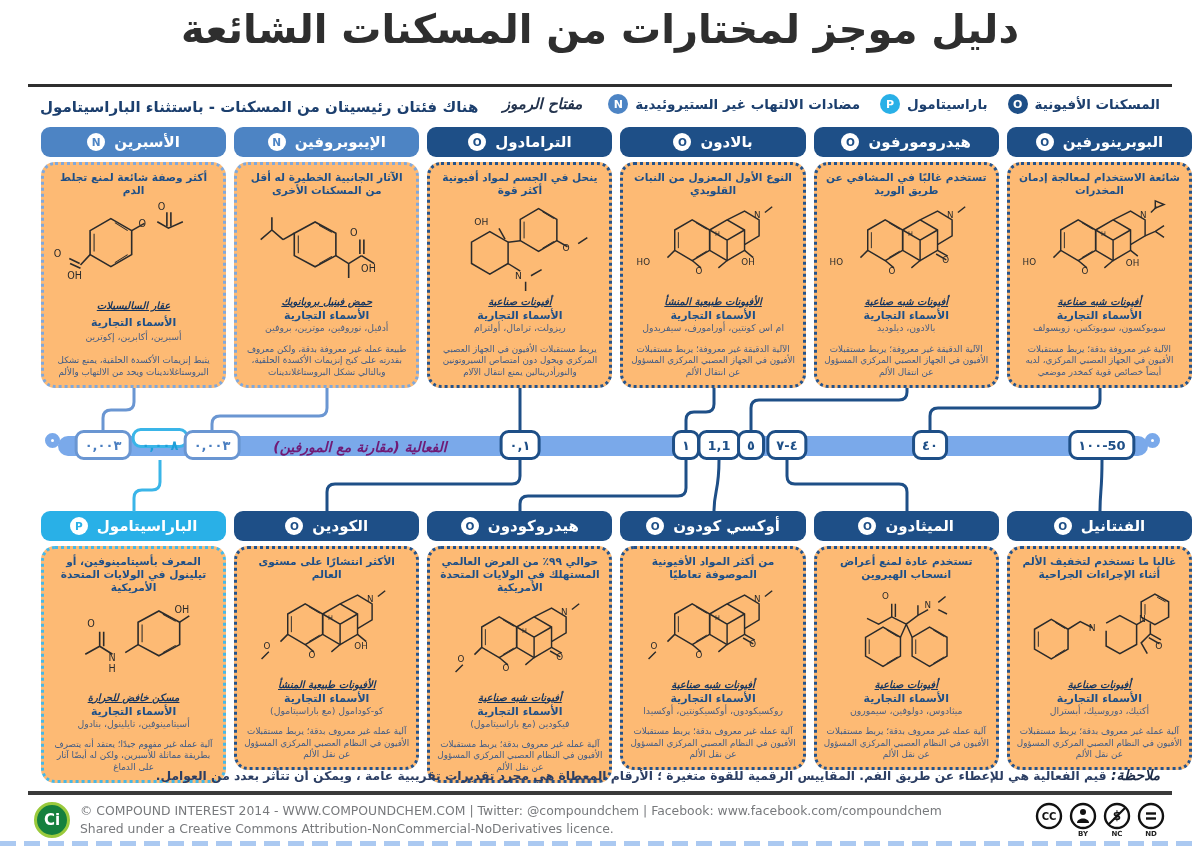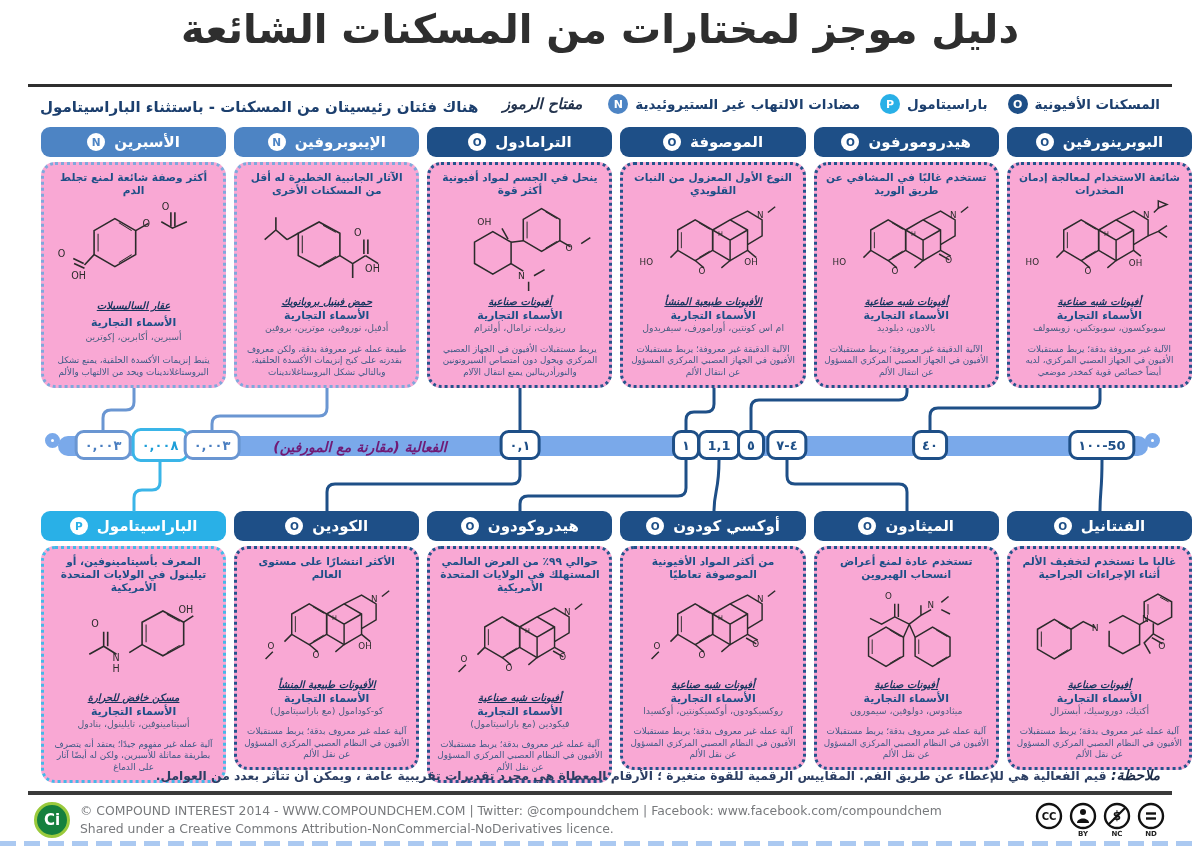--- a/index.html
+++ b/index.html
@@ -23,21 +23,21 @@
   .cards-row{position:absolute;left:41px;right:8px;display:flex;direction:rtl;gap:8px;}
   #row-top{top:127px;height:261px;}
   #row-bottom{top:511px;height:252px;}
   .card{flex:1;display:flex;flex-direction:column;min-width:0;}
   .card-header{height:30px;border-radius:9px;display:flex;direction:rtl;align-items:center;
                justify-content:center;gap:9px;color:#fff;font-weight:bold;font-size:15px;flex:none;}
   .card-header .sym{width:18px;height:18px;border-radius:50%;background:#fff;font-size:10.5px;
                     display:flex;align-items:center;justify-content:center;}
   .o-card .sym{color:#1e4f87;} .p-card .sym{color:#29b0e7;} .n-card .sym{color:#4d84c4;}
   .card-body{flex:1;margin-top:5px;border-radius:14px;padding:6px 7px 7px;display:flex;
-             flex-direction:column;justify-content:space-between;direction:rtl;background:#f9a8d4;}
+             flex-direction:column;align-items:center;justify-content:space-between;direction:rtl;background:#fdba74;}
   .o-card .card-body{border:3px dotted #24538c;}
   .n-card .card-body{border:3px dotted #7fa8dc;}
   .p-card .card-body{border:3px dotted #45b8e8;}
   .tagline{font-size:10.6px;font-weight:bold;color:#1e4f87;text-align:center;line-height:1.25;min-height:27px;}
   .struct{width:96%;height:96px;flex:none;}
   .struct text{font-family:"DejaVu Sans",sans-serif;}
   .classname{font-size:10px;font-weight:bold;font-style:italic;color:#16355e;text-align:center;margin-top:1px;text-decoration:underline;}
   .trade-label{font-size:11px;font-weight:bold;color:#1e4f87;text-align:center;margin-top:2px;}
   .trade{font-size:9.3px;color:#4a5f82;text-align:center;line-height:1.2;}
   .mech{font-size:8.8px;color:#3d5a86;text-align:center;line-height:1.3;margin-top:10px;}
@@ -46,21 +46,21 @@
   #scale-bar{position:absolute;top:436px;left:58px;right:52px;height:20px;background:#7aa9ea;
              border-radius:10px;z-index:2;}
   .scale-cap{position:absolute;top:433px;width:15px;height:15px;border:6px solid #7aa9ea;
              border-radius:50%;background:#fff;z-index:3;}
   #scale-label{position:absolute;top:439px;left:250px;width:220px;text-align:center;color:#701a75;
                font-size:14px;font-weight:bold;font-style:italic;z-index:3;direction:rtl;}
   .pot{position:absolute;top:430px;transform:translateX(-50%);height:30px;line-height:25px;
        background:#fff;border-radius:9px;padding:0 7px;font-size:13px;font-weight:bold;
        z-index:4;direction:rtl;text-align:center;}
   .pot-n{border:3px solid #6a96d2;color:#4a7ec0;}
-  .pot-p{border:3px solid #3ab5e8;color:#1e9fd8;top:428px;height:34px;line-height:29px;}
+  .pot-p{border:3px solid #3ab5e8;color:#1e9fd8;top:428px;height:20px;line-height:29px;}
   .pot-o{border:3px solid #1e4f87;color:#1e4f87;}
   
   #note{position:absolute;top:767px;left:40px;right:40px;text-align:right;direction:rtl;
         font-size:12.3px;font-weight:bold;color:#2c3e63;}
   #note .note-label{font-style:italic;font-size:14px;color:#1d2b47;}
   #footer-rule{position:absolute;top:791px;left:28px;right:28px;border-top:4px solid #3a3a3a;}
   #footer{position:absolute;top:800px;left:34px;right:34px;height:40px;display:flex;
           align-items:center;gap:10px;}
   #ci-logo{width:36px;height:36px;border-radius:50%;background:#15803d;border:3px solid #9aca3c;
            color:#fff;font-weight:bold;font-size:15px;display:flex;align-items:center;justify-content:center;flex:none;}
@@ -164,21 +164,21 @@
         </svg>
         <div class="classname">أفيونات شبه صناعية</div>
         <div class="trade-label">الأسماء التجارية</div>
         <div class="trade">بالادون، ديلوديد</div>
         <div class="mech">الآلية الدقيقة غير معروفة؛ يربط مستقبلات الأفيون في الجهاز العصبي المركزي المسؤول عن انتقال الألم</div>
       </div>
     </div>
 
     <div class="card o-card">
       <div class="card-header o-bg">
-        <span>الموصوفة</span>
+        <span>بالادون</span>
         <span class="sym">O</span>
       </div>
       <div class="card-body">
         <div class="tagline">النوع الأول المعزول من النبات القلويدي</div>
         <svg class="struct" viewBox="0 0 190 132">
           <g stroke="#2b2b2b" stroke-width="2" fill="none">
             <polygon points="42,44 66,30 90,44 90,72 66,86 42,72"></polygon>
             <path d="M47,47 V69 M71,34 L86,43 M71,82 L86,73" stroke-width="1.3"></path>
             <polygon points="90,44 114,30 138,44 138,72 114,86 90,72"></polygon>
             <path d="M114,30 L138,18 L158,30 L158,52 L138,64"></path>

